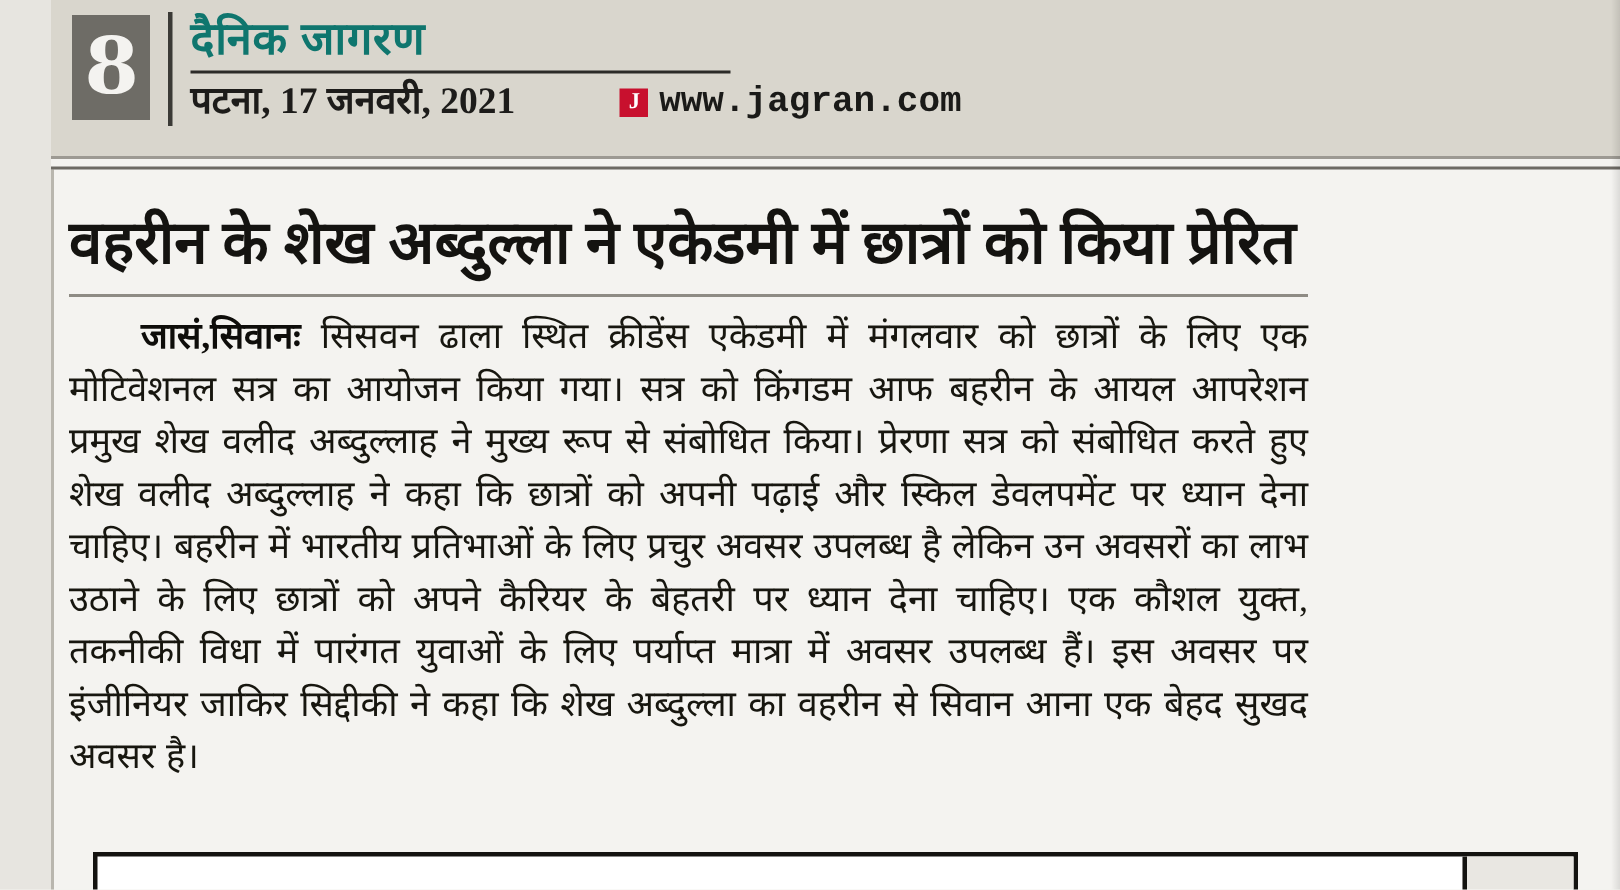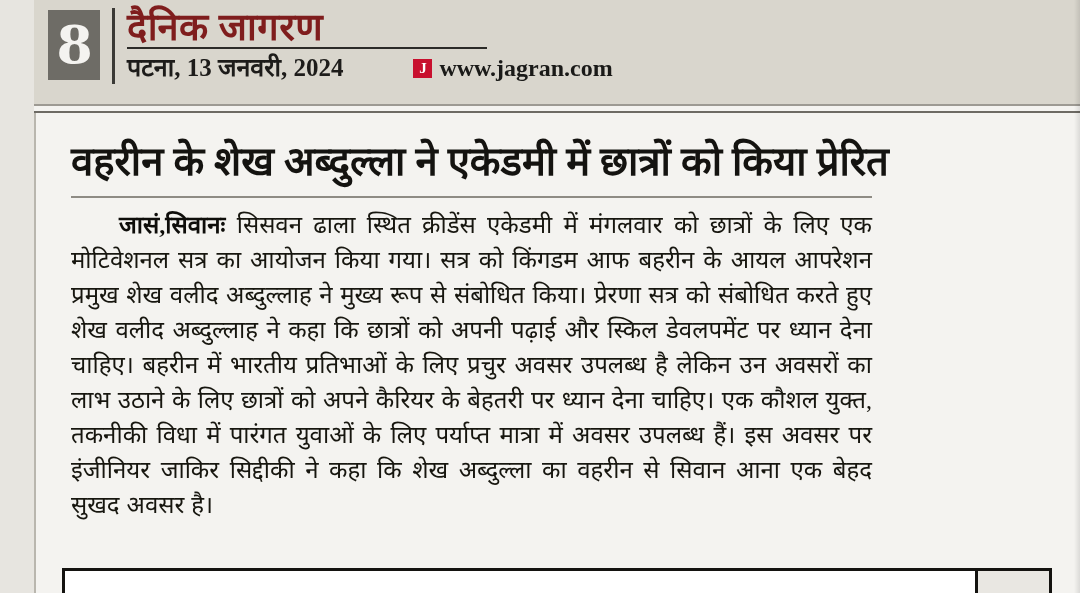--- a/index.html
+++ b/index.html
@@ -69,24 +69,24 @@
   }
 
   .masthead-text {
     display: flex;
     flex-direction: column;
     justify-content: flex-start;
     padding-top: 2px;
   }
 
   .paper-name {
-    font-family: Liberation Serif, serif;
-    font-size: 38px;
-    font-weight: bold;
-    color: #7f1d1d;
+    font-family: Liberation Sans, sans-serif;
+    font-size: 30px;
+    font-weight: bold;
+    color: #0f766e;
     letter-spacing: 0.5px;
     line-height: 34px;
   }
 
   .masthead-rule {
     width: 360px;
     height: 2px;
     background: #2c2b28;
     margin: 3px 0 4px 0;
   }
@@ -117,21 +117,21 @@
     color: #ffffff;
     font-family: "Liberation Serif", serif;
     font-size: 15px;
     font-weight: bold;
     line-height: 19px;
     text-align: center;
     margin-right: 7px;
   }
 
   .website-url {
-    font-family: Liberation Serif, serif;
+    font-family: Liberation Mono, monospace;
     font-size: 24px;
     font-weight: bold;
     color: #1a1a18;
     white-space: nowrap;
   }
 
   
   .masthead-bottom-rule {
     position: absolute;
     left: 34px;
@@ -143,21 +143,21 @@
     border-bottom: 2px solid #6d6a64;
     box-sizing: border-box;
   }
 
   
   .article {
     position: absolute;
     left: 34px;
     top: 118px;
     width: 860px;
-    padding: 0 22px 0 37px;
+    padding: 0 22px 0 12px;
     box-sizing: border-box;
   }
 
   .headline {
     font-family: "Liberation Serif", serif;
     font-size: 40px;
     font-weight: bold;
     color: #141310;
     line-height: 52px;
     letter-spacing: 0px;
@@ -241,21 +241,21 @@
 
   <div class="masthead">
     <div class="page-number-box">8</div>
 
     <div class="masthead-divider"></div>
 
     <div class="masthead-text">
       <div class="paper-name">दैनिक जागरण</div>
       <div class="masthead-rule"></div>
       <div class="masthead-line2">
-        <div class="edition-date">पटना, 13 जनवरी, 2024</div>
+        <div class="edition-date">पटना, 17 जनवरी, 2021</div>
         <div class="website-wrap">
           <div class="jagran-mark">J</div>
           <div class="website-url">www.jagran.com</div>
         </div>
       </div>
     </div>
   </div>
 
   <div class="masthead-bottom-rule"></div>
 

